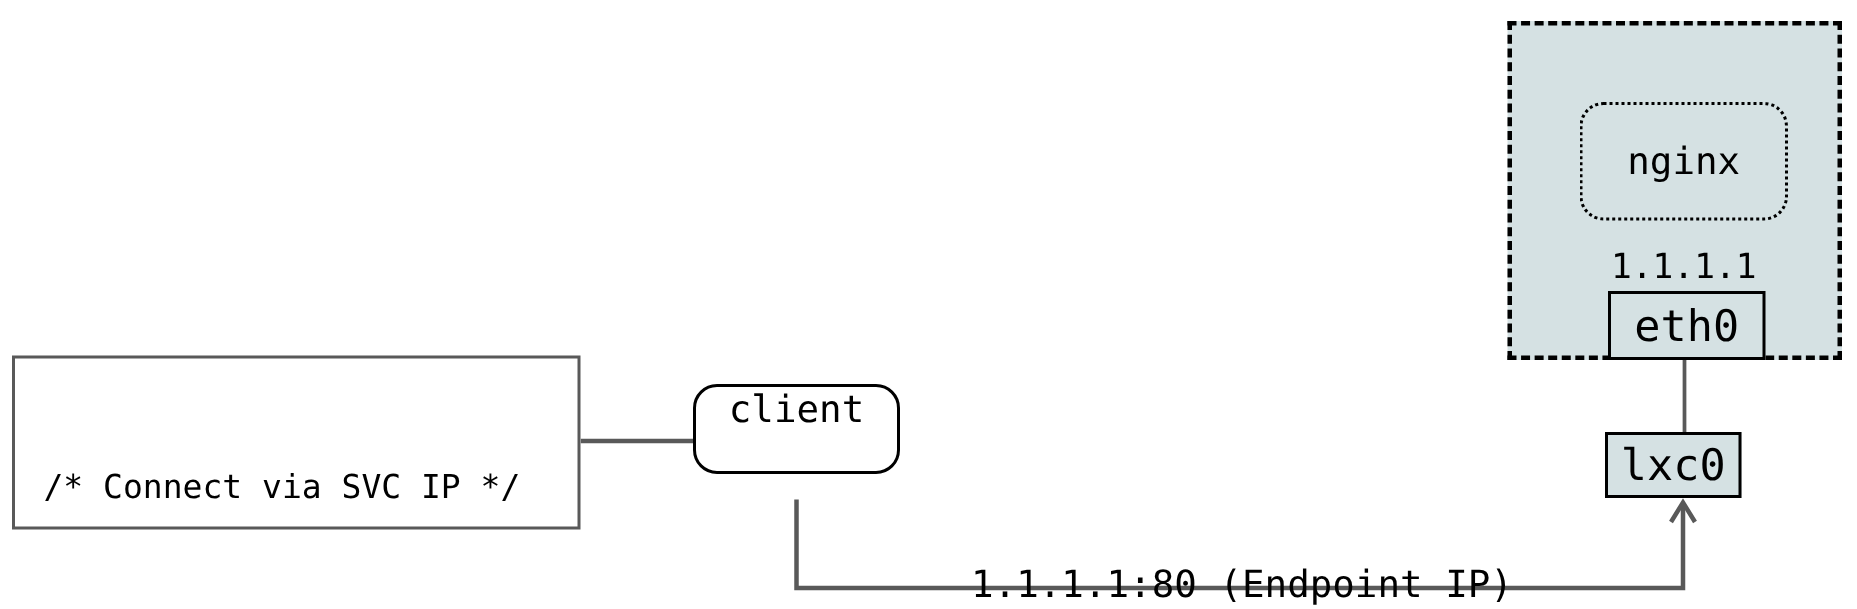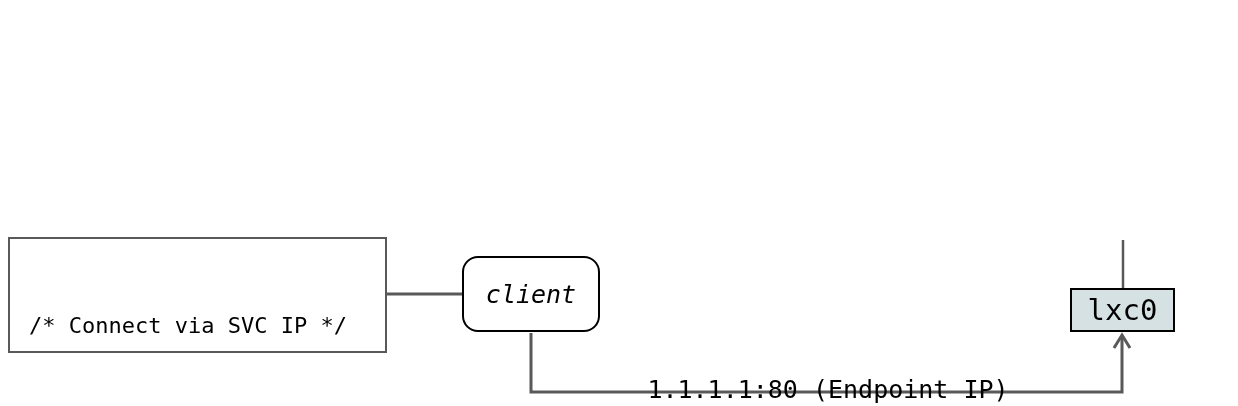--- a/index.html
+++ b/index.html
@@ -27,27 +27,26 @@
     background: #ffffff;
     border: 2px solid #595959;
     padding: 9px 0 0 19px;
     font-size: 22px;
     line-height: 31px;
     white-space: pre;
   }
   .client-box {
     position: absolute;
     left: 462px; top: 256px;
-    width: 138px; height: 76px;
+    width: 138px; height: 60px;
     background: #ffffff;
     border: 2.5px solid #000000;
     border-radius: 16px;
-    display: flex; align-items: center; justify-content: center;
+    display: flex; align-items: flex-start; justify-content: center;
     font-size: 25px;
-    font-style: italic;
   }
   .conn-label {
     position: absolute;
     left: 628px; top: 350px;
     width: 400px;
     text-align: center;
     font-size: 25px;
     line-height: 32px;
     margin-top: 24px;
   }
@@ -80,21 +79,21 @@
     left: 64px; top: 177px;
     width: 105px; height: 46px;
     background: #d5e1e3;
     border: 2.5px solid #000000;
     display: flex; align-items: center; justify-content: center;
     font-size: 29px;
   }
   .lxc0-box {
     position: absolute;
     left: 1070px; top: 288px;
-    width: 105px; height: 44px;
+    width: 91px; height: 44px;
     background: #d5e1e3;
     border: 2.5px solid #000000;
     display: flex; align-items: center; justify-content: center;
     font-size: 29px;
   }
 </style>
 </head>
 <body>
 
 <div class="canvas">
@@ -114,18 +113,27 @@
     <div>/* Connect via SVC IP */</div>
     
   </div>
 
   <div class="client-box">
     <span>client</span>
   </div>
 
   <div class="conn-label">1.1.1.1:80 (Endpoint IP)</div>
 
+  <div class="pod-box">
+    <div class="nginx-box">
+      <span>nginx</span>
+    </div>
+    <div class="pod-ip">1.1.1.1</div>
+    <div class="eth0-box">
+      <span>eth0</span>
+    </div>
+  </div>
 
   <div class="lxc0-box">
     <span>lxc0</span>
   </div>
 
 </div>
 
 </body></html>

